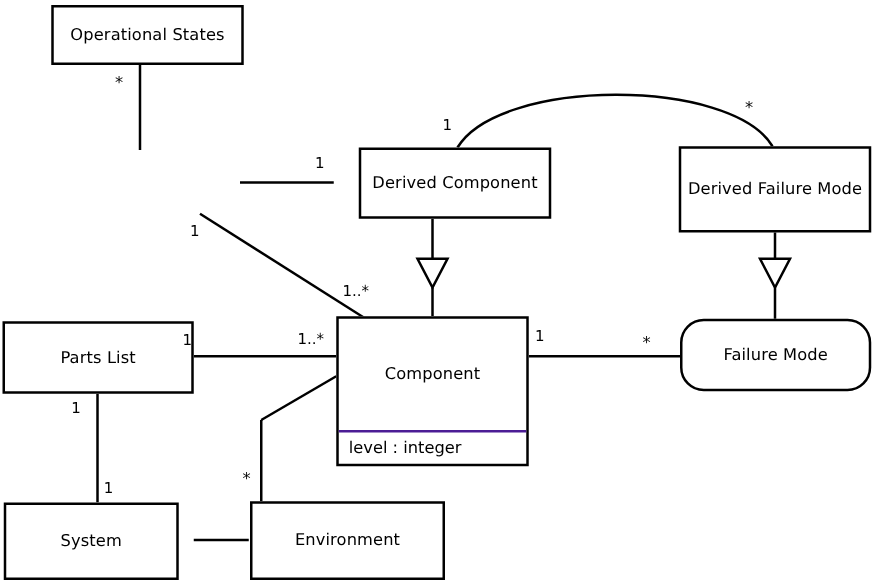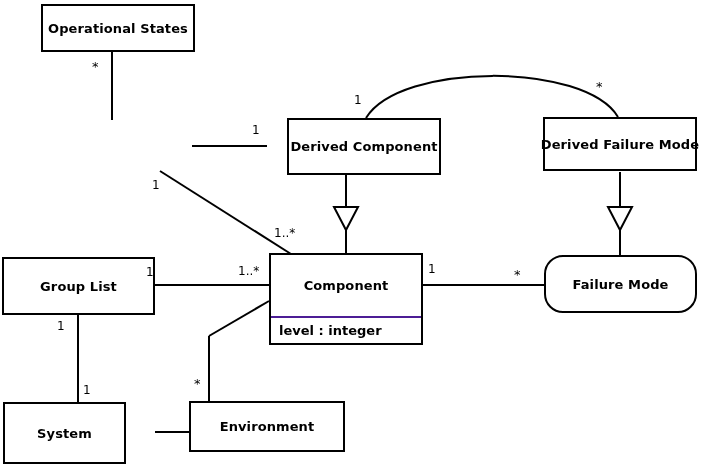--- a/index.html
+++ b/index.html
@@ -24,21 +24,20 @@
     height: 464px;
   }
   .uml-class {
     position: absolute;
     box-sizing: border-box;
     border: 2px solid #000000;
     background: #ffffff;
     display: flex;
     flex-direction: column;
     z-index: 5;
-    font-weight: bold;
   }
   .class-name {
     flex: 1 1 auto;
     display: flex;
     align-items: center;
     justify-content: center;
     font-size: 13px;
     color: #000000;
     letter-spacing: 0.1px;
     white-space: nowrap;
@@ -99,42 +98,42 @@
 
   <div class="uml-class" style="left:41px; top:4px; width:154px; height:48px;">
     <div class="class-name">Operational States</div>
   </div>
 
 
   <div class="uml-class" style="left:267px; top:118px; width:154px; height:57px;margin-left:20px;">
     <div class="class-name">Derived Component</div>
   </div>
 
-  <div class="uml-class" style="left:543px; top:117px; width:154px; height:54px;">
+  <div class="uml-class" style="left:543px; top:117px; width:154px; height:69px;">
     <div class="class-name">Derived Failure Mode</div>
   </div>
 
   <div class="uml-class" style="left:2px; top:257px; width:153px; height:58px;">
-    <div class="class-name">Group List</div>
+    <div class="class-name">Parts List</div>
   </div>
 
-  <div class="uml-class" style="left:269px; top:253px; width:154px; height:92px;">
+  <div class="uml-class" style="left:269px; top:253px; width:154px; height:120px;">
     <div class="class-name">Component</div>
     <div class="class-attrs">level : integer</div>
   </div>
 
   <div class="uml-class" style="left:544px; top:255px; width:153px; height:58px;border-radius:19px;">
     <div class="class-name">Failure Mode</div>
   </div>
 
-  <div class="uml-class" style="left:3px; top:402px; width:123px; height:62px;">
+  <div class="uml-class" style="left:3px; top:402px; width:140px; height:62px;">
     <div class="class-name">System</div>
   </div>
 
-  <div class="uml-class" style="left:189px; top:401px; width:156px; height:51px;">
+  <div class="uml-class" style="left:200px; top:401px; width:156px; height:63px;">
     <div class="class-name">Environment</div>
   </div>
 
   <div class="mult star" style="left:92px; top:60px;">*</div>
 
   <div class="mult" style="left:252px; top:124px;">1</div>
 
   <div class="mult" style="left:152px; top:179px;">1</div>
 
   <div class="mult" style="left:274px; top:227px;">1..*</div>

